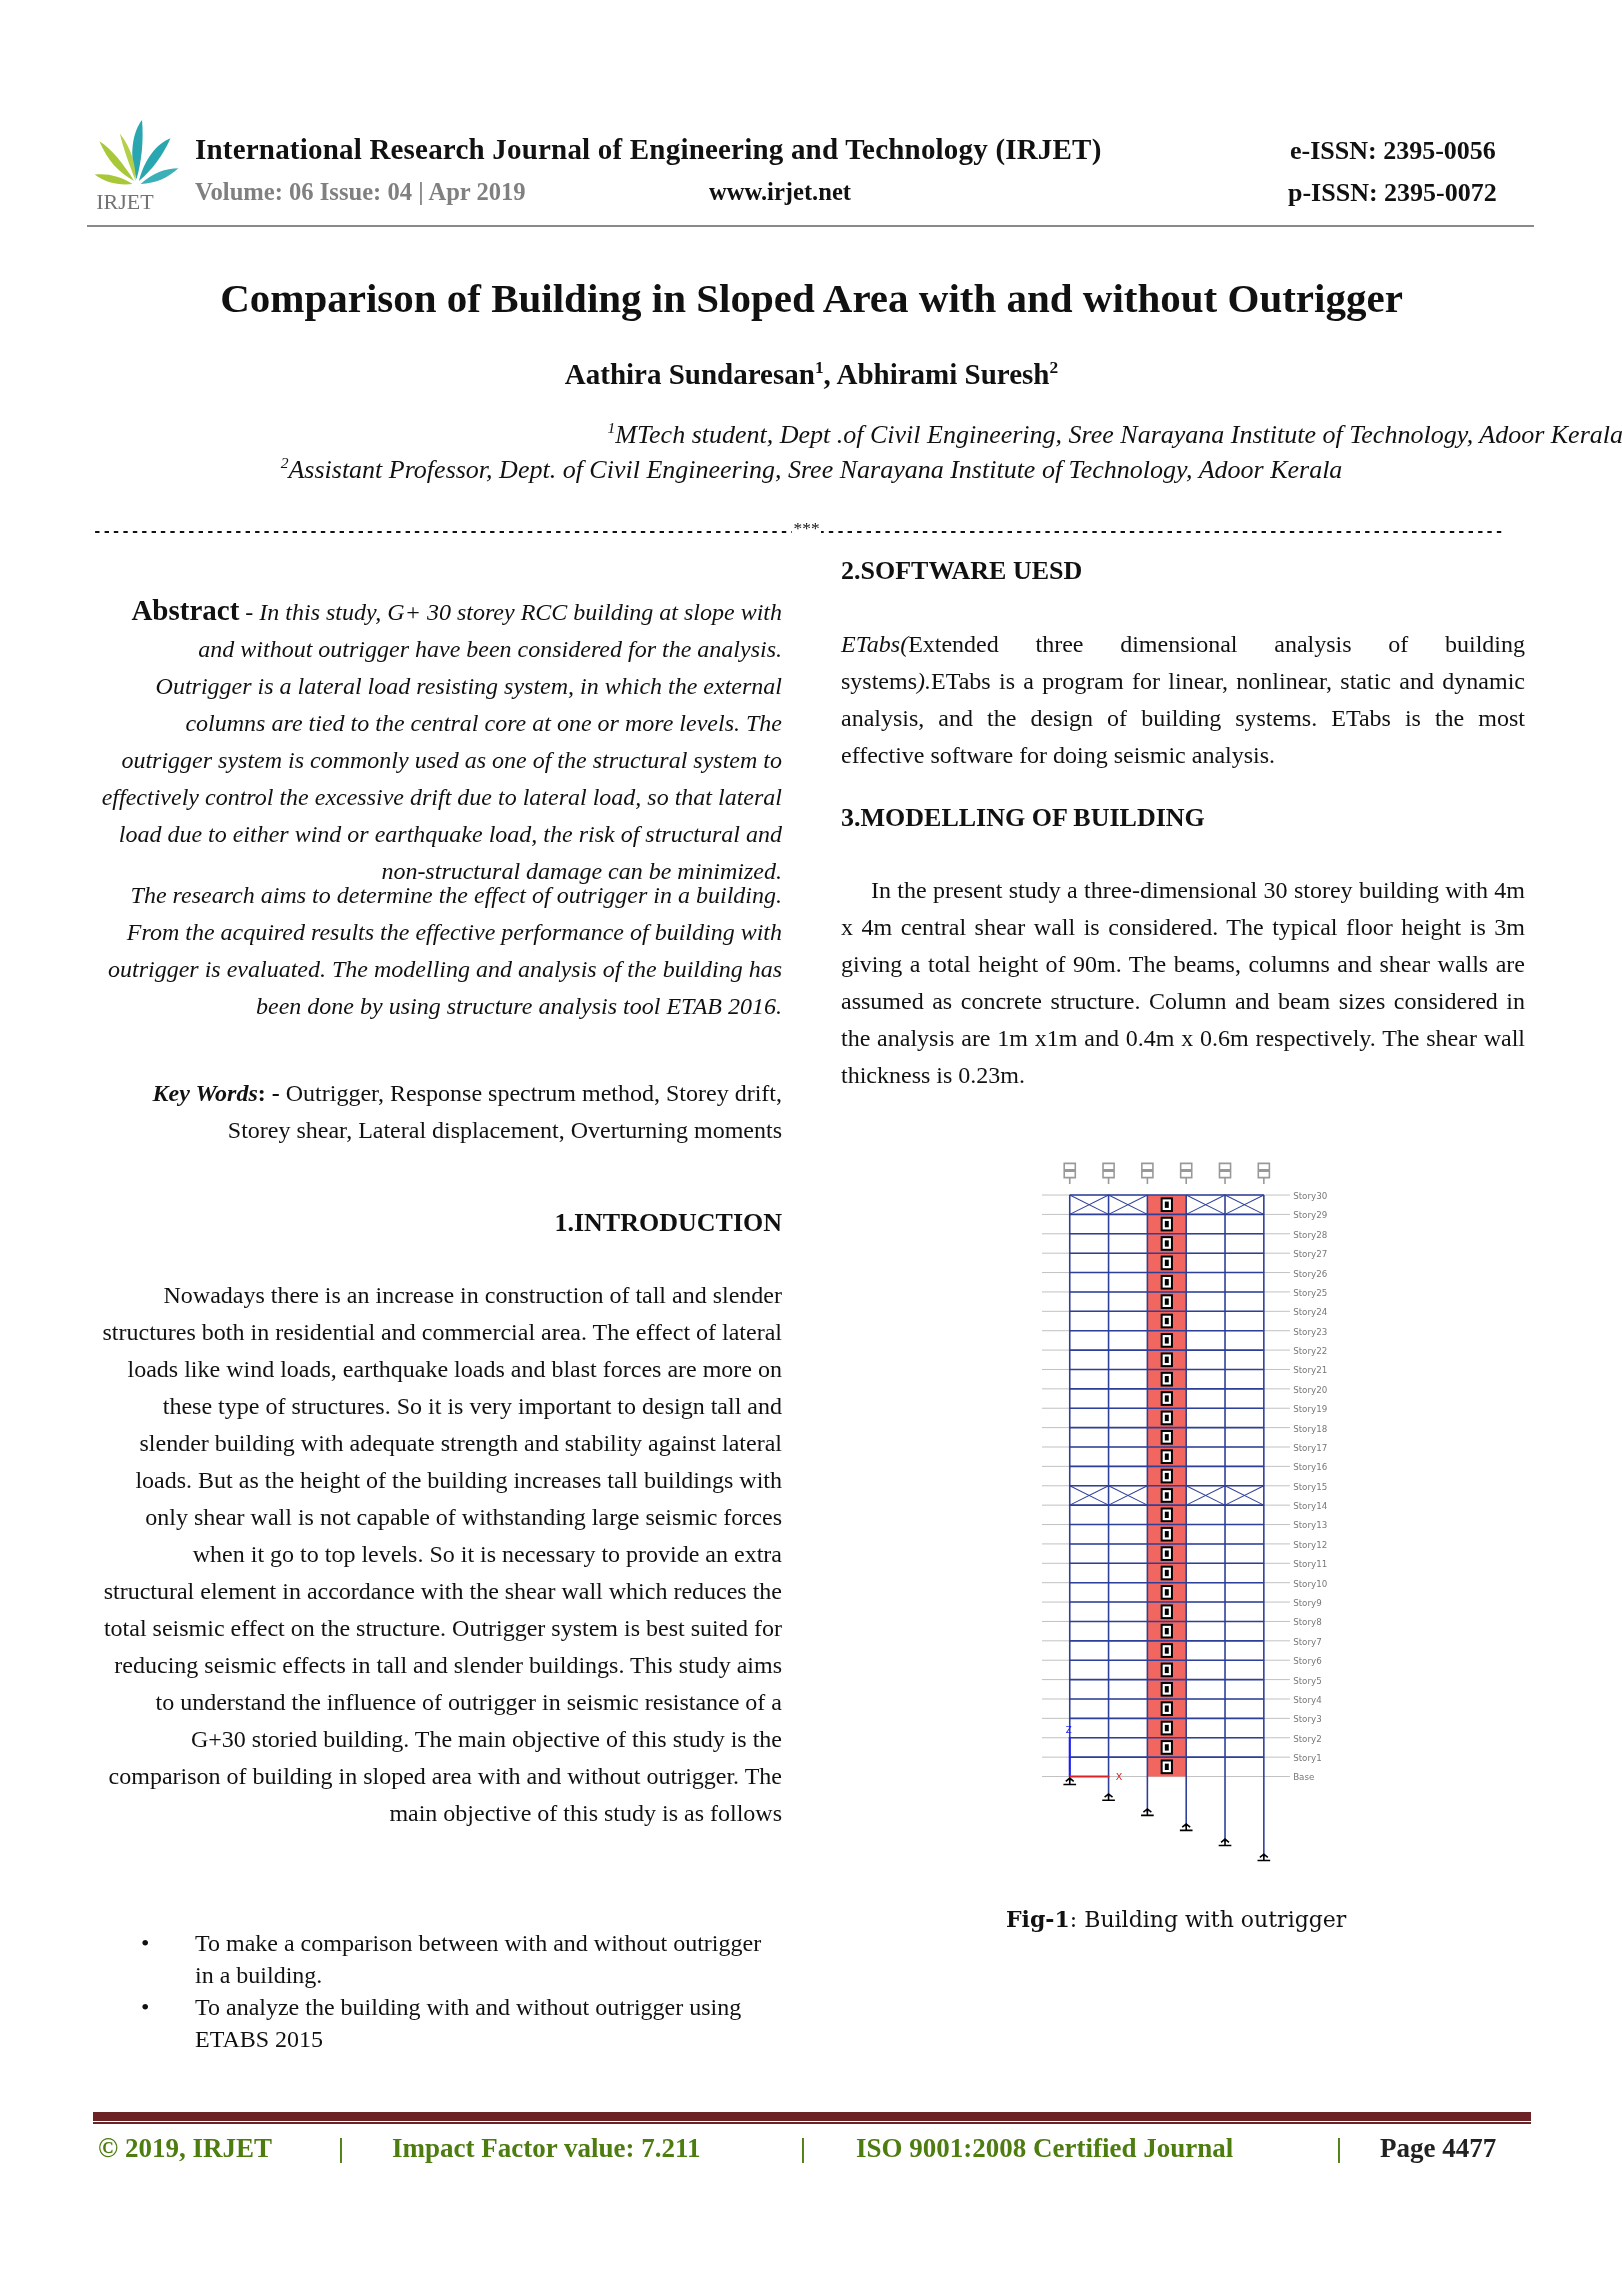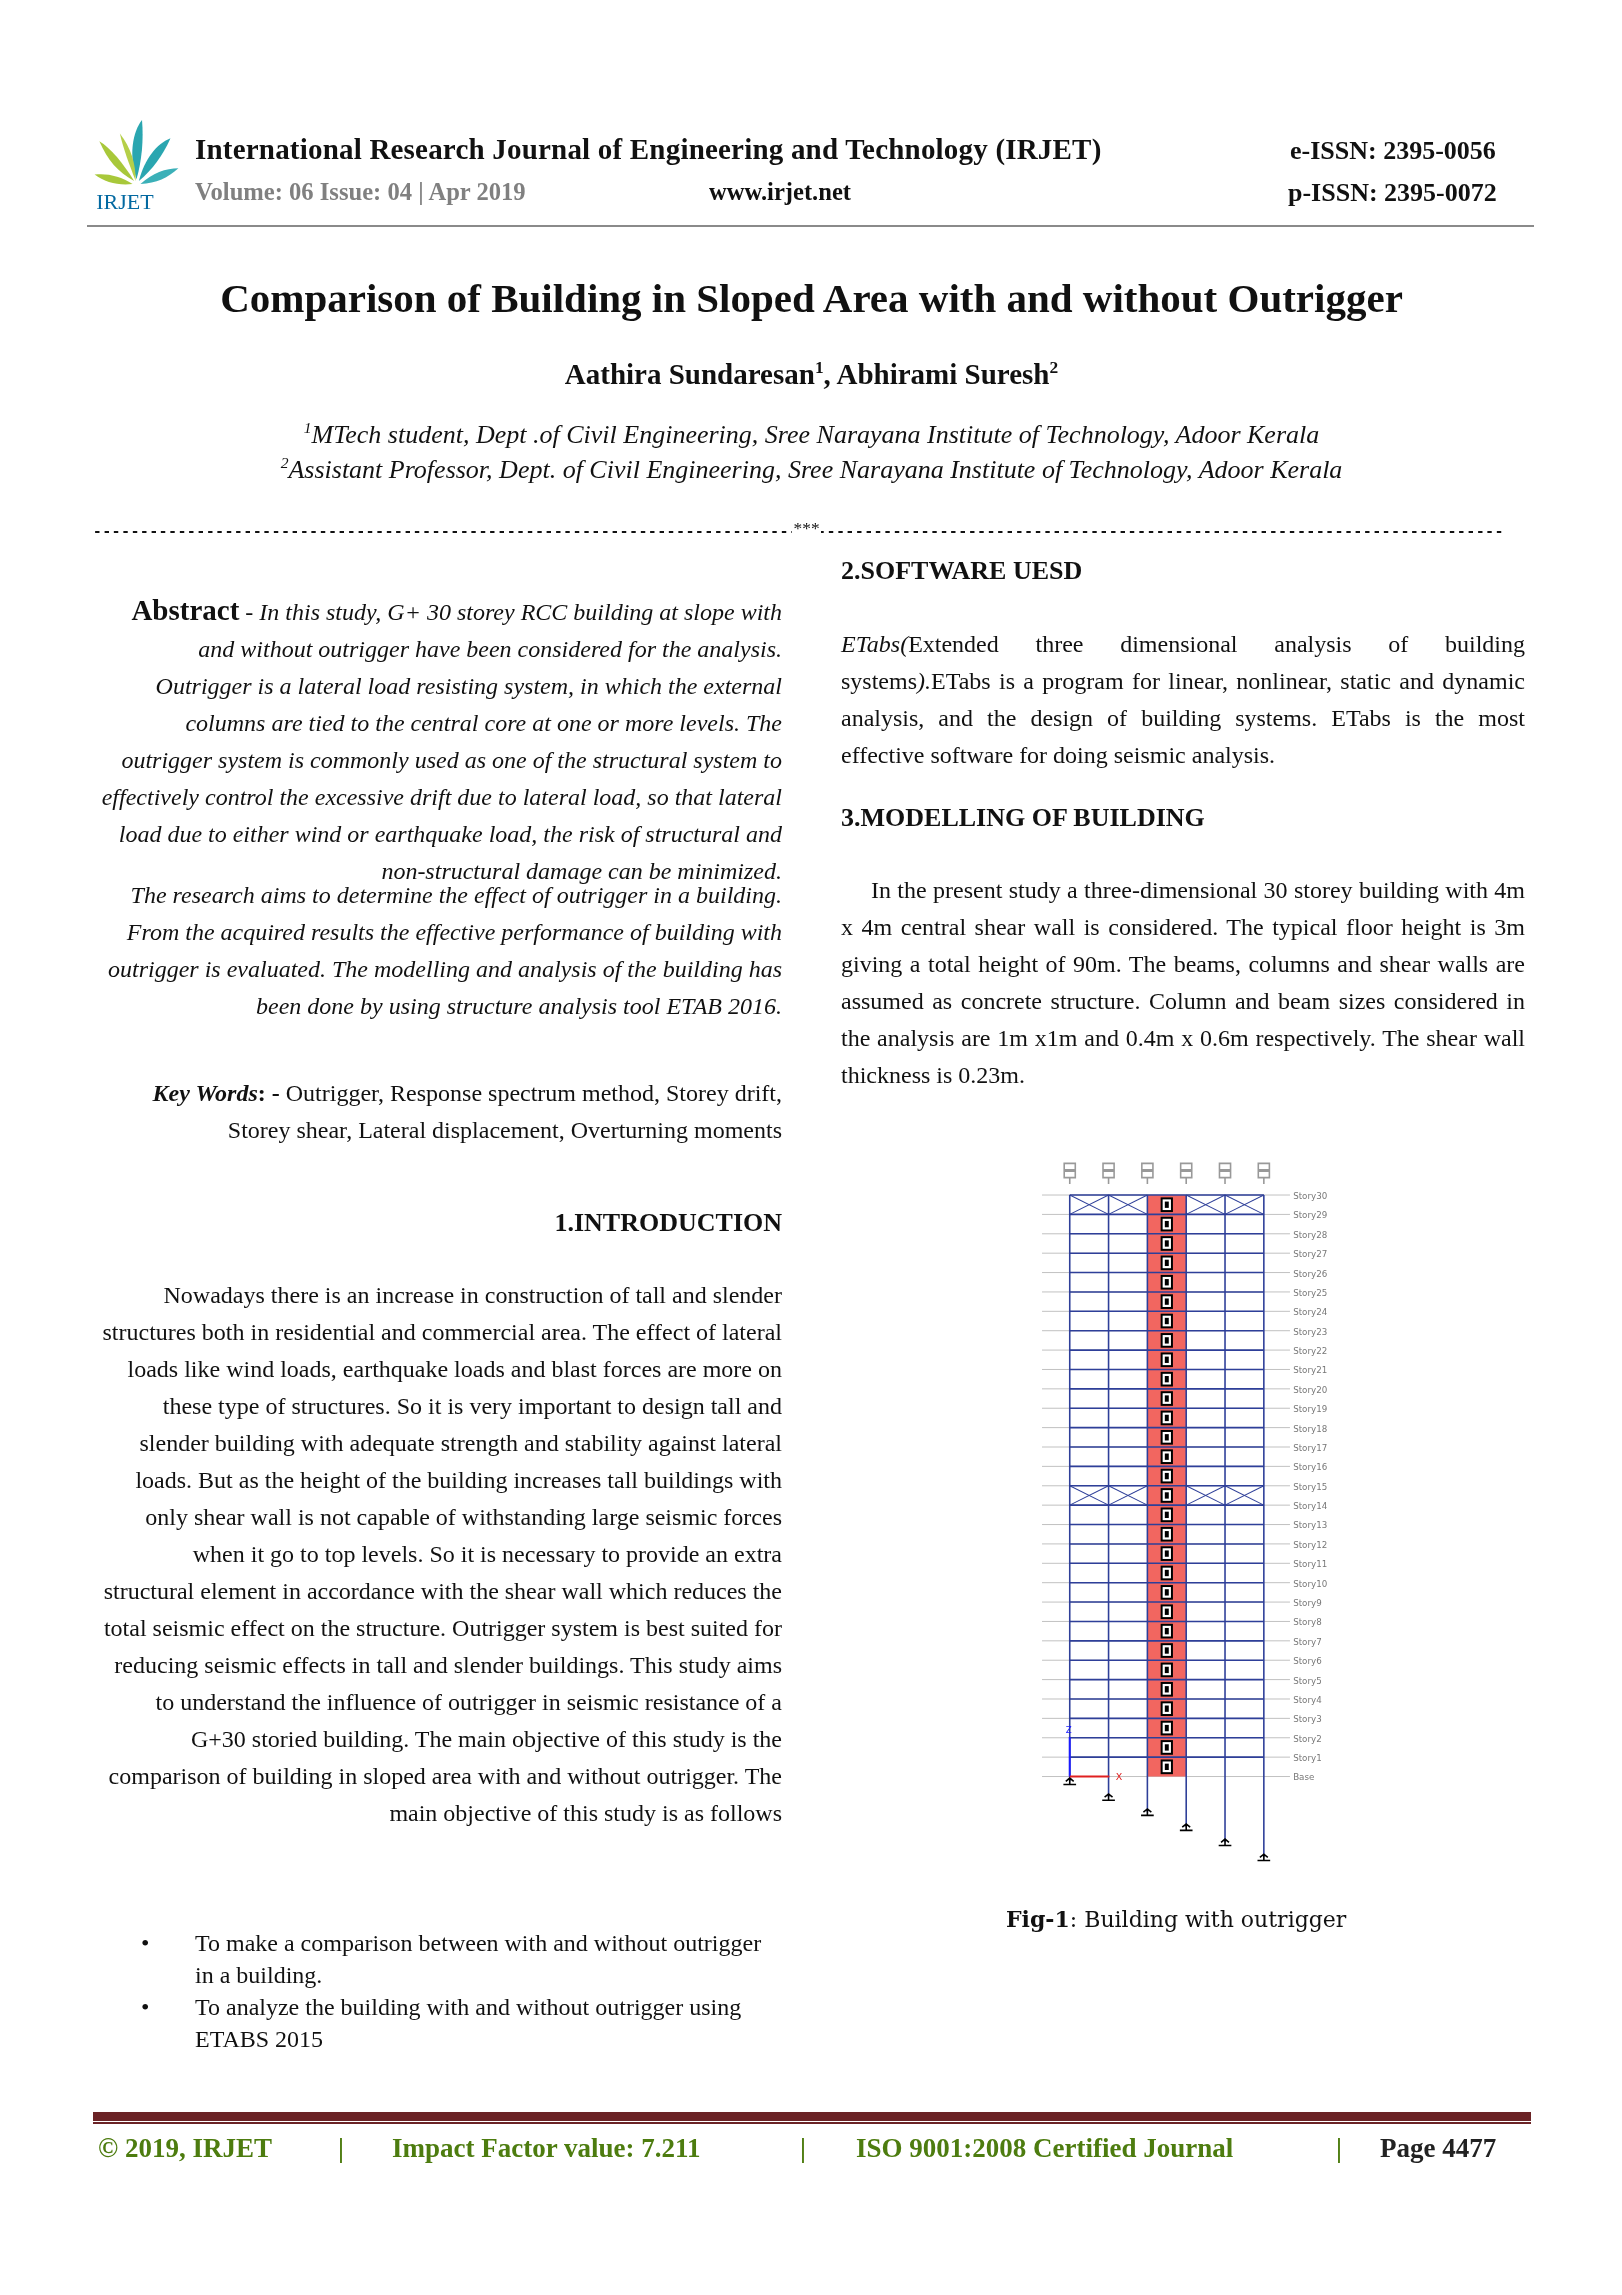--- a/index.html
+++ b/index.html
@@ -11,21 +11,21 @@
   .journal-title { left: 195px; top: 133px; font-size: 29px; font-weight: bold; white-space: nowrap; letter-spacing: 0.2px; }
   .vol { left: 195px; top: 178px; font-size: 24.6px; font-weight: bold; color: #808080; white-space: nowrap; }
   .www { left: 709px; top: 178px; font-size: 24.6px; font-weight: bold; white-space: nowrap; }
   .eissn { left: 1290px; top: 136px; font-size: 26px; font-weight: bold; white-space: nowrap; }
   .pissn { left: 1288px; top: 178px; font-size: 26px; font-weight: bold; white-space: nowrap; }
   .header-rule { left: 87px; top: 225px; width: 1447px; height: 2.4px; background: #8a8a8a; }
   
   .paper-title { left: 0; width: 1623px; top: 274px; text-align: center; font-size: 41px; font-weight: bold; }
   .authors { left: 0; width: 1623px; top: 358px; text-align: center; font-size: 29px; font-weight: bold; }
   .affil { left: 0; width: 1623px; text-align: center; font-size: 26px; font-style: italic; }
-  .affil1 { top: 420px; } .affil2 { top: 455px; }
+  .affil1 { top: 420px; text-align: right; } .affil2 { top: 455px; }
   sup { font-size: 0.6em; vertical-align: super; line-height: 0; }
   .sep { left: 93px; top: 523px; width: 1426px; font-family: "DejaVu Sans Mono", monospace; font-size: 14.3px; font-weight: bold; white-space: nowrap; overflow: hidden; letter-spacing: 0.8px; }
   .sep-star { left: 792px; top: 518px; font-size: 17.4px; }
   
   .col { font-size: 24px; line-height: 37px; text-align: justify; }
   .left { left: 98px; width: 684px; text-align: right; }
   .right { left: 841px; width: 684px; }
   .abstract { top: 559px; font-style: italic; margin-top: 33px; }
   .abstract .label { font-style: normal; font-weight: bold; font-size: 29px; }
   .abstract2 { top: 877px; font-style: italic; text-indent: 32px; }
@@ -59,21 +59,21 @@
 <div class="abs logo">
   <svg width="87" height="95" viewBox="0 0 110 120">
     <path d="M55 80 C45 50 50 20 62 5 C64 30 62 55 55 80Z" fill="#2aa6b0"></path>
     <path d="M58 82 C65 55 80 35 98 28 C88 50 75 68 58 82Z" fill="#2aa6b0"></path>
     <path d="M60 86 C75 72 92 66 108 66 C95 78 80 85 60 86Z" fill="#3bb0b8"></path>
     <path d="M52 82 C38 60 22 40 8 32 C18 55 32 72 52 82Z" fill="#a8c83a"></path>
     <path d="M50 86 C35 76 18 72 2 74 C15 84 32 88 50 86Z" fill="#a8c83a"></path>
     <path d="M54 82 C46 62 38 40 34 22 C48 40 54 60 54 82Z" fill="#b5cf48"></path>
   </svg>
   <div style="position:absolute;left:3.2px;top:73px;font-size:22px;font-family:'Liberation Serif',serif;">
-    <span style="color:#0369a1">IRJET</span>
+    <span style="color:#737373">IRJET</span>
   </div>
 </div>
 <div class="abs journal-title">International Research Journal of Engineering and Technology (IRJET)</div>
 <div class="abs vol">Volume: 06 Issue: 04 | Apr 2019</div>
 <div class="abs www">www.irjet.net</div>
 <div class="abs eissn">e-ISSN: 2395-0056</div>
 <div class="abs pissn">p-ISSN: 2395-0072</div>
 <div class="abs header-rule"></div>
 
 <div class="abs paper-title">Comparison of Building in Sloped Area with and without Outrigger</div>

